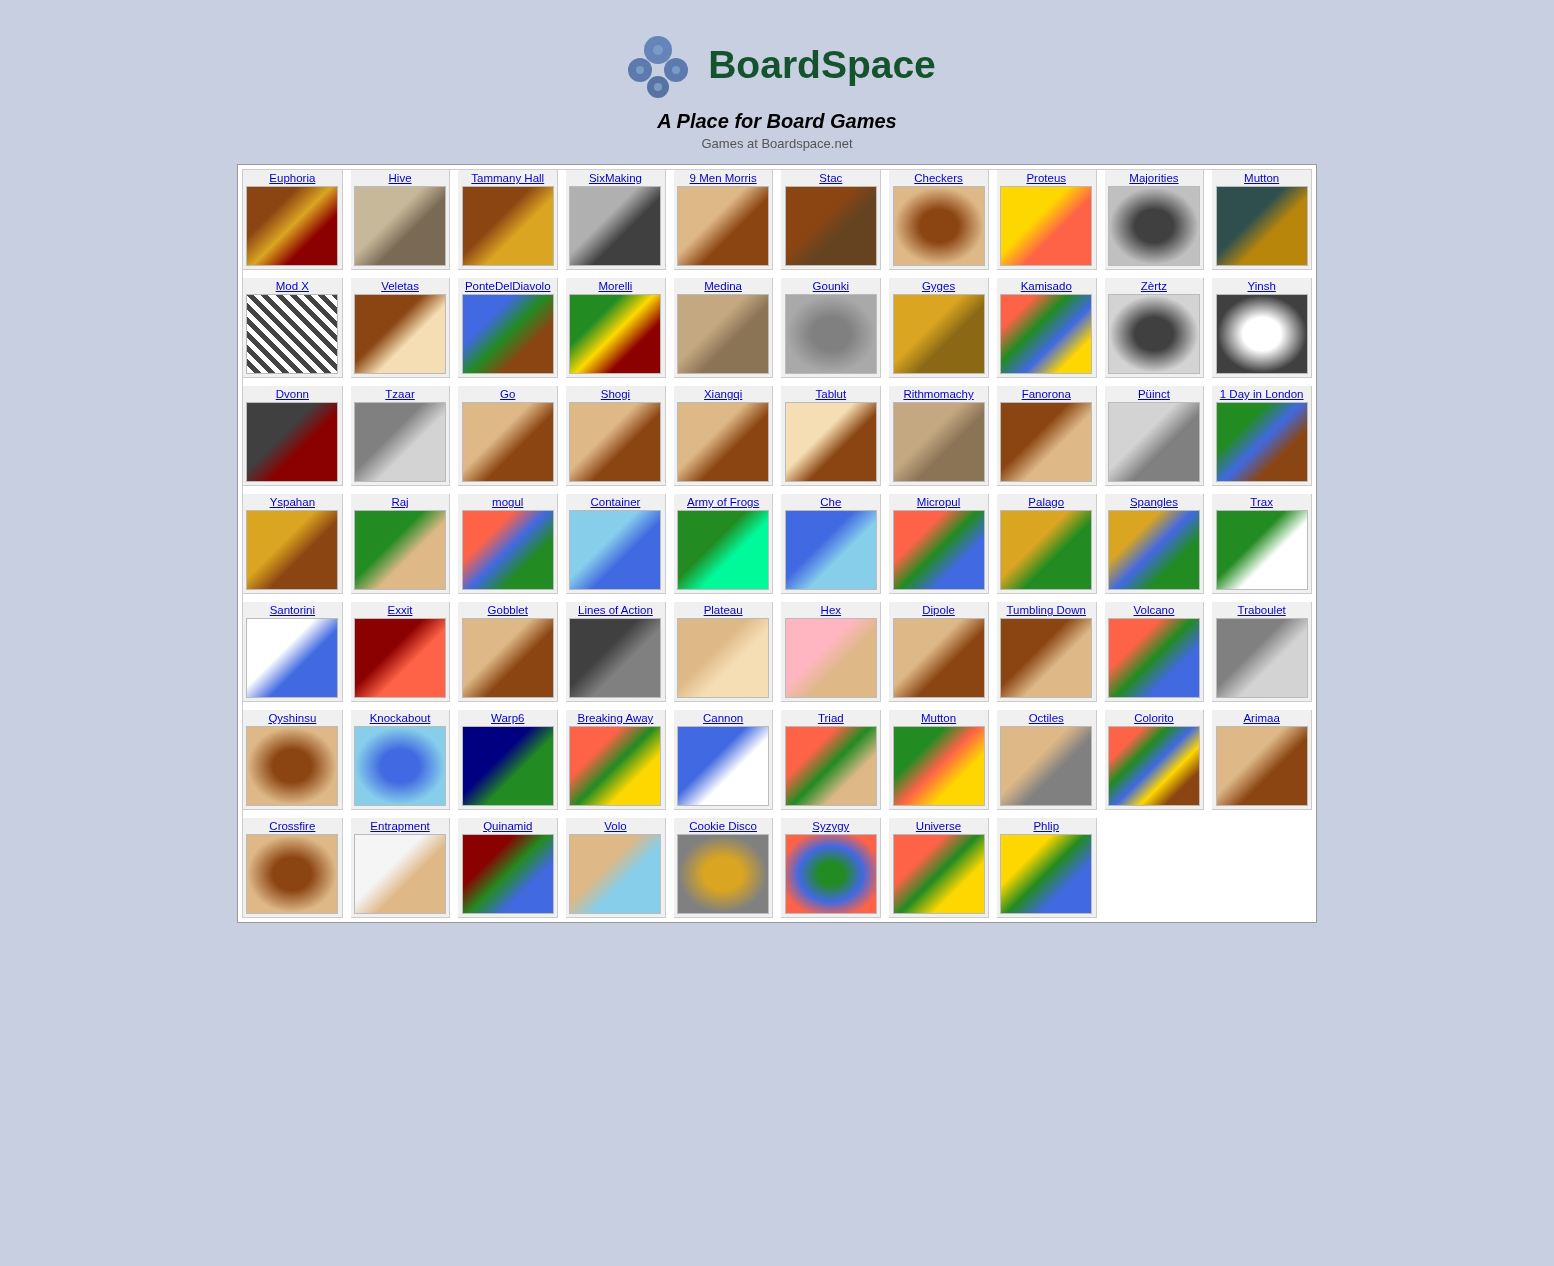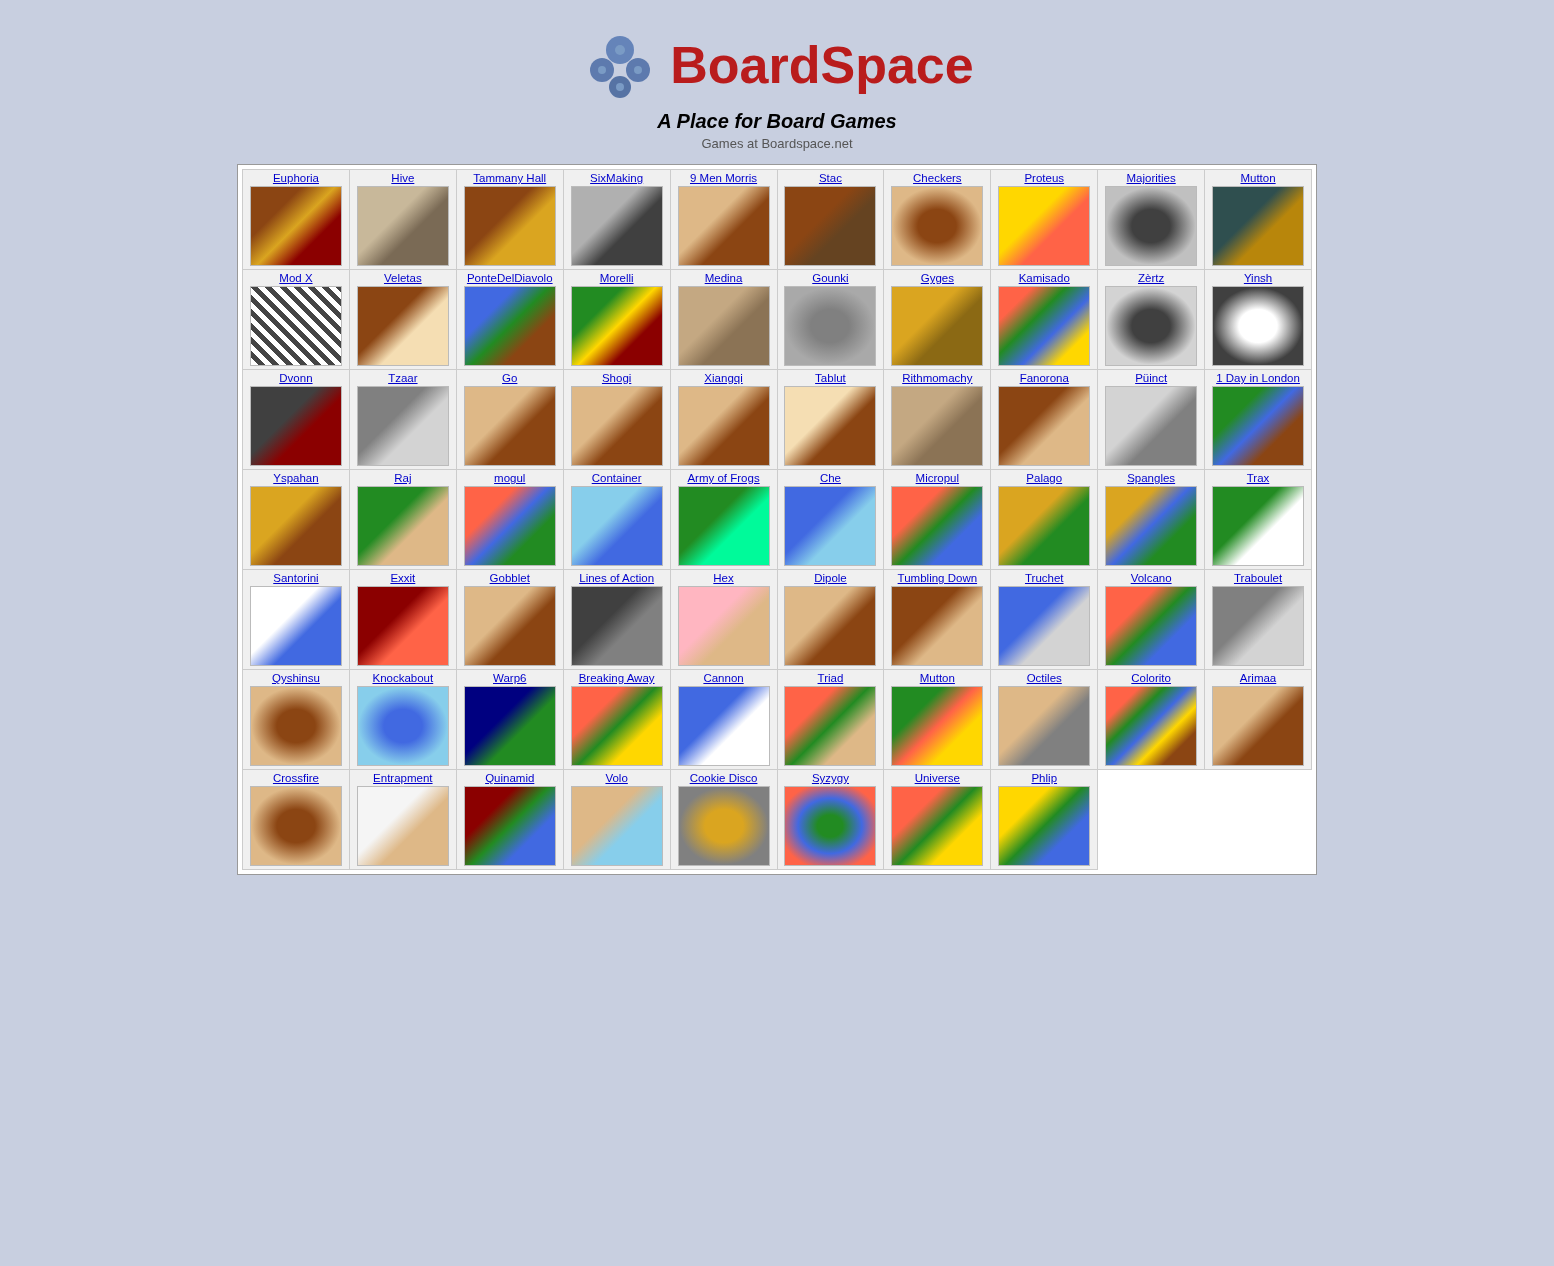--- a/index.html
+++ b/index.html
@@ -22,44 +22,44 @@
       display: flex;
       align-items: center;
       justify-content: center;
       gap: 10px;
     }
     .logo-icon {
       width: 80px;
       height: 80px;
     }
     .site-title {
-      font-size: 52px;
+      font-size: 39px;
       font-weight: bold;
-      color: #b91c1c;
+      color: #14532d;
     }
     .tagline {
       font-size: 20px;
       font-style: italic;
       font-weight: bold;
       margin: 5px 0 3px 0;
     }
     .games-label {
       font-size: 13px;
       color: #555;
       margin-bottom: 8px;
     }
     .games-grid-container {
       background: #fff;
       border: 1px solid #999;
       padding: 4px;
     }
     .games-grid {
       display: grid;
       grid-template-columns: repeat(10, 1fr);
-      gap: 0;
+      gap: 8px;
       border-top: 1px solid #ccc;
       border-left: 1px solid #ccc;
     }
     .game-cell {
       border-right: 1px solid #ccc;
       border-bottom: 1px solid #ccc;
       text-align: center;
       padding: 2px 1px 3px 1px;
       background: #f0f0f0;
     }
@@ -350,34 +350,34 @@
         </div>
         <div class="game-cell">
           <a class="game-link" href="#">Gobblet</a>
           <div class="game-thumb-placeholder thumb-gobblet"></div>
         </div>
         <div class="game-cell">
           <a class="game-link" href="#">Lines of Action</a>
           <div class="game-thumb-placeholder thumb-loa"></div>
         </div>
         <div class="game-cell">
+          <a class="game-link" href="#">Plateau</a>
+          <div class="game-thumb-placeholder thumb-plateau"></div>
+        </div>
+        <div class="game-cell">
           <a class="game-link" href="#">Hex</a>
           <div class="game-thumb-placeholder thumb-hex"></div>
         </div>
         <div class="game-cell">
           <a class="game-link" href="#">Dipole</a>
           <div class="game-thumb-placeholder thumb-dipole"></div>
         </div>
         <div class="game-cell">
           <a class="game-link" href="#">Tumbling Down</a>
           <div class="game-thumb-placeholder thumb-tumbling"></div>
-        </div>
-        <div class="game-cell">
-          <a class="game-link" href="#">Truchet</a>
-          <div class="game-thumb-placeholder thumb-truchet"></div>
         </div>
         <div class="game-cell">
           <a class="game-link" href="#">Volcano</a>
           <div class="game-thumb-placeholder thumb-volcano"></div>
         </div>
         <div class="game-cell">
           <a class="game-link" href="#">Traboulet</a>
           <div class="game-thumb-placeholder thumb-traboulet"></div>
         </div>
         <div class="game-cell">

